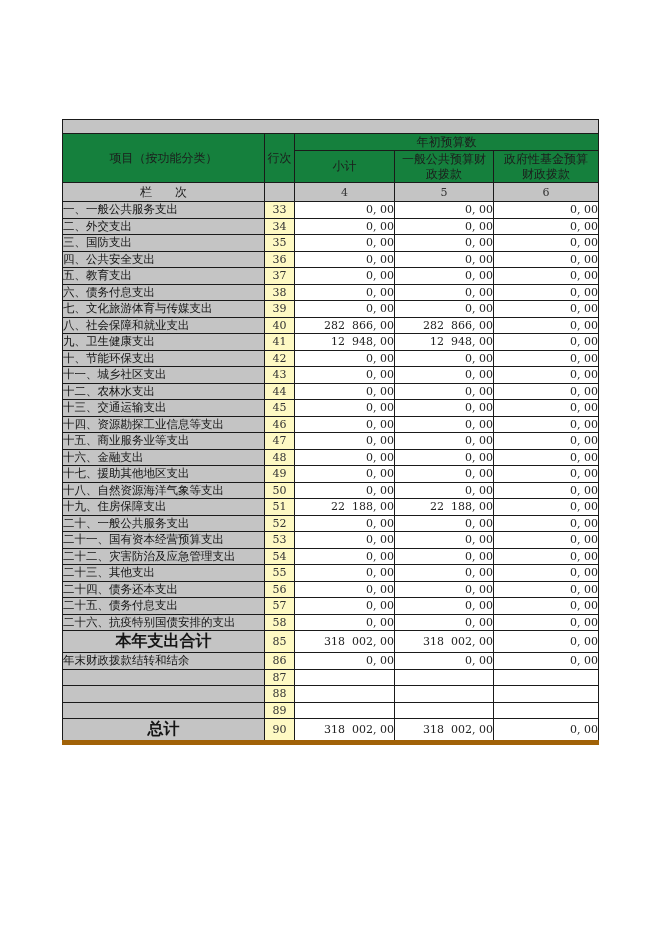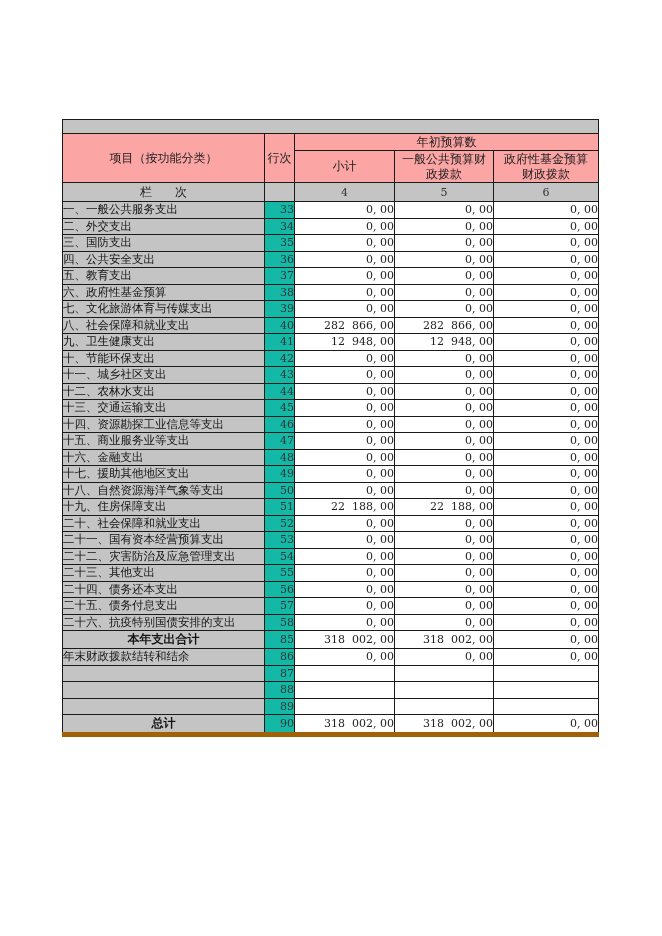--- a/index.html
+++ b/index.html
@@ -30,21 +30,21 @@
     vertical-align: middle;
   }
   
   td.band {
     background: #c4c4c4;
     height: 13px;
     border-bottom: 2px solid #000;
   }
   
   td.hdr {
-    background: #fca5a5;
+    background: #15803d;
     text-align: center;
     font-size: 12px;
     color: #1c1c1c;
     line-height: 1.25;
   }
   td.hdr-wrap { white-space: pre-line; text-align: center; }
   tr.hdr-main  { height: 17px; }
   tr.hdr-sub   { height: 32px; margin-top: 8px; }
   tr.index-row { height: 19px; padding-left: 16px; }
   td.index-label {
@@ -67,26 +67,26 @@
     text-align: left;
     padding-left: 3px;
     font-size: 11.5px;
     color: #141414;
     white-space: nowrap;
   }
   td.label-total {
     text-align: center;
     padding-left: 0;
     font-weight: bold;
-    font-size: 12px;
+    font-size: 16px;
     font-family: Liberation Mono, monospace;
   }
   td.line-cell {
-    background: #14b8a6;
-    text-align: right;
+    background: #fef9c3;
+    text-align: center;
     font-size: 11px;
     color: #333;
   }
   td.value-cell {
     background: #ffffff;
     text-align: right;
     padding-right: 4px;
     font-size: 11px;
     color: #222;
     white-space: pre;
@@ -159,21 +159,21 @@
           <td class="value-cell">0, 00</td>
         </tr>
         <tr class="data-row">
           <td class="label-cell">五、教育支出</td>
           <td class="line-cell">37</td>
           <td class="value-cell">0, 00</td>
           <td class="value-cell">0, 00</td>
           <td class="value-cell">0, 00</td>
         </tr>
         <tr class="data-row">
-          <td class="label-cell">六、政府性基金预算</td>
+          <td class="label-cell">六、债务付息支出</td>
           <td class="line-cell">38</td>
           <td class="value-cell">0, 00</td>
           <td class="value-cell">0, 00</td>
           <td class="value-cell">0, 00</td>
         </tr>
         <tr class="data-row">
           <td class="label-cell">七、文化旅游体育与传媒支出</td>
           <td class="line-cell">39</td>
           <td class="value-cell">0, 00</td>
           <td class="value-cell">0, 00</td>
@@ -257,21 +257,21 @@
           <td class="value-cell">0, 00</td>
         </tr>
         <tr class="data-row">
           <td class="label-cell">十九、住房保障支出</td>
           <td class="line-cell">51</td>
           <td class="value-cell">22  188, 00</td>
           <td class="value-cell">22  188, 00</td>
           <td class="value-cell">0, 00</td>
         </tr>
         <tr class="data-row">
-          <td class="label-cell">二十、社会保障和就业支出</td>
+          <td class="label-cell">二十、一般公共服务支出</td>
           <td class="line-cell">52</td>
           <td class="value-cell">0, 00</td>
           <td class="value-cell">0, 00</td>
           <td class="value-cell">0, 00</td>
         </tr>
         <tr class="data-row">
           <td class="label-cell">二十一、国有资本经营预算支出</td>
           <td class="line-cell">53</td>
           <td class="value-cell">0, 00</td>
           <td class="value-cell">0, 00</td>

